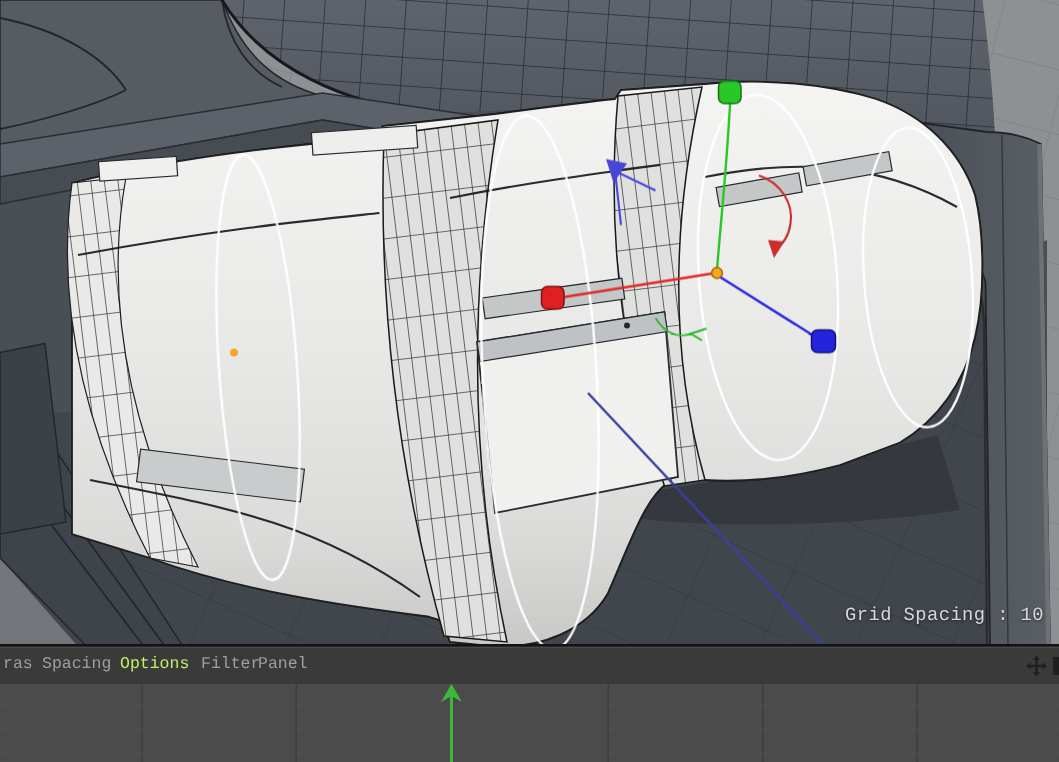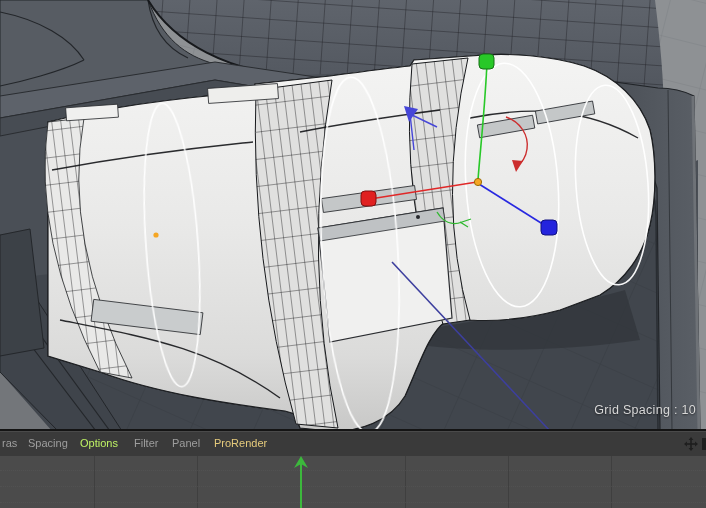--- a/index.html
+++ b/index.html
@@ -1,17 +1,17 @@
 <!DOCTYPE html>
 <html><head>
 <meta charset="utf-8">
 <style>
   html,body{margin:0;padding:0;background:#222;}
   .screen{position:relative;width:706px;height:508px;overflow:hidden;
-          font-family:Liberation Sans, sans-serif;background:#8e9194;}
+          font-family:Liberation Mono, monospace;background:#8e9194;}
   .vp{position:absolute;left:0;top:0;width:706px;height:431px;}
   .vp svg{display:block;}
   .hud{position:absolute;right:10px;top:403px;font-size:12.5px;color:#d8d8d8;
        text-shadow:0 1px 2px rgba(0,0,0,.55);letter-spacing:.3px;}
   
   .menubar{position:absolute;left:0;top:429px;width:706px;height:27px;background:#3a3a3a;
            border-top:2px solid #141414;box-shadow:inset 0 1px 0 #4a4a4a;}
   .menubar .mi{position:absolute;top:0;height:25px;line-height:25px;font-size:11px;
                color:#9e9e9e;cursor:default;white-space:nowrap;}
   .menubar .mi.hl{color:#bef264;}
@@ -181,21 +181,20 @@
 
   <div class="hud">Grid Spacing : 10</div>
   </div>
 
   <div class="menubar">
     <span class="mi" style="left:2px">ras</span>
     <span class="mi" style="left:28px">Spacing</span>
     <span class="mi hl" style="left:80px">Options</span>
     <span class="mi" style="left:134px">Filter</span>
     <span class="mi" style="left:172px">Panel</span>
-    <span class="mi accent" style="left:214px">ProRender</span>
 
     <span class="icon-pan">
       <svg width="14" height="14" viewBox="0 0 14 14">
         <g fill="#1f1f1f">
           <path d="M7,0 L9.4,3 H4.6 Z"></path>
             <path d="M7,14 L4.6,11 H9.4 Z"></path>
           <path d="M0,7 L3,4.6 V9.4 Z"></path>
             <path d="M14,7 L11,9.4 V4.6 Z"></path>
           <rect x="6.2" y="3" width="1.6" height="8"></rect>
             <rect x="3" y="6.2" width="8" height="1.6"></rect>

